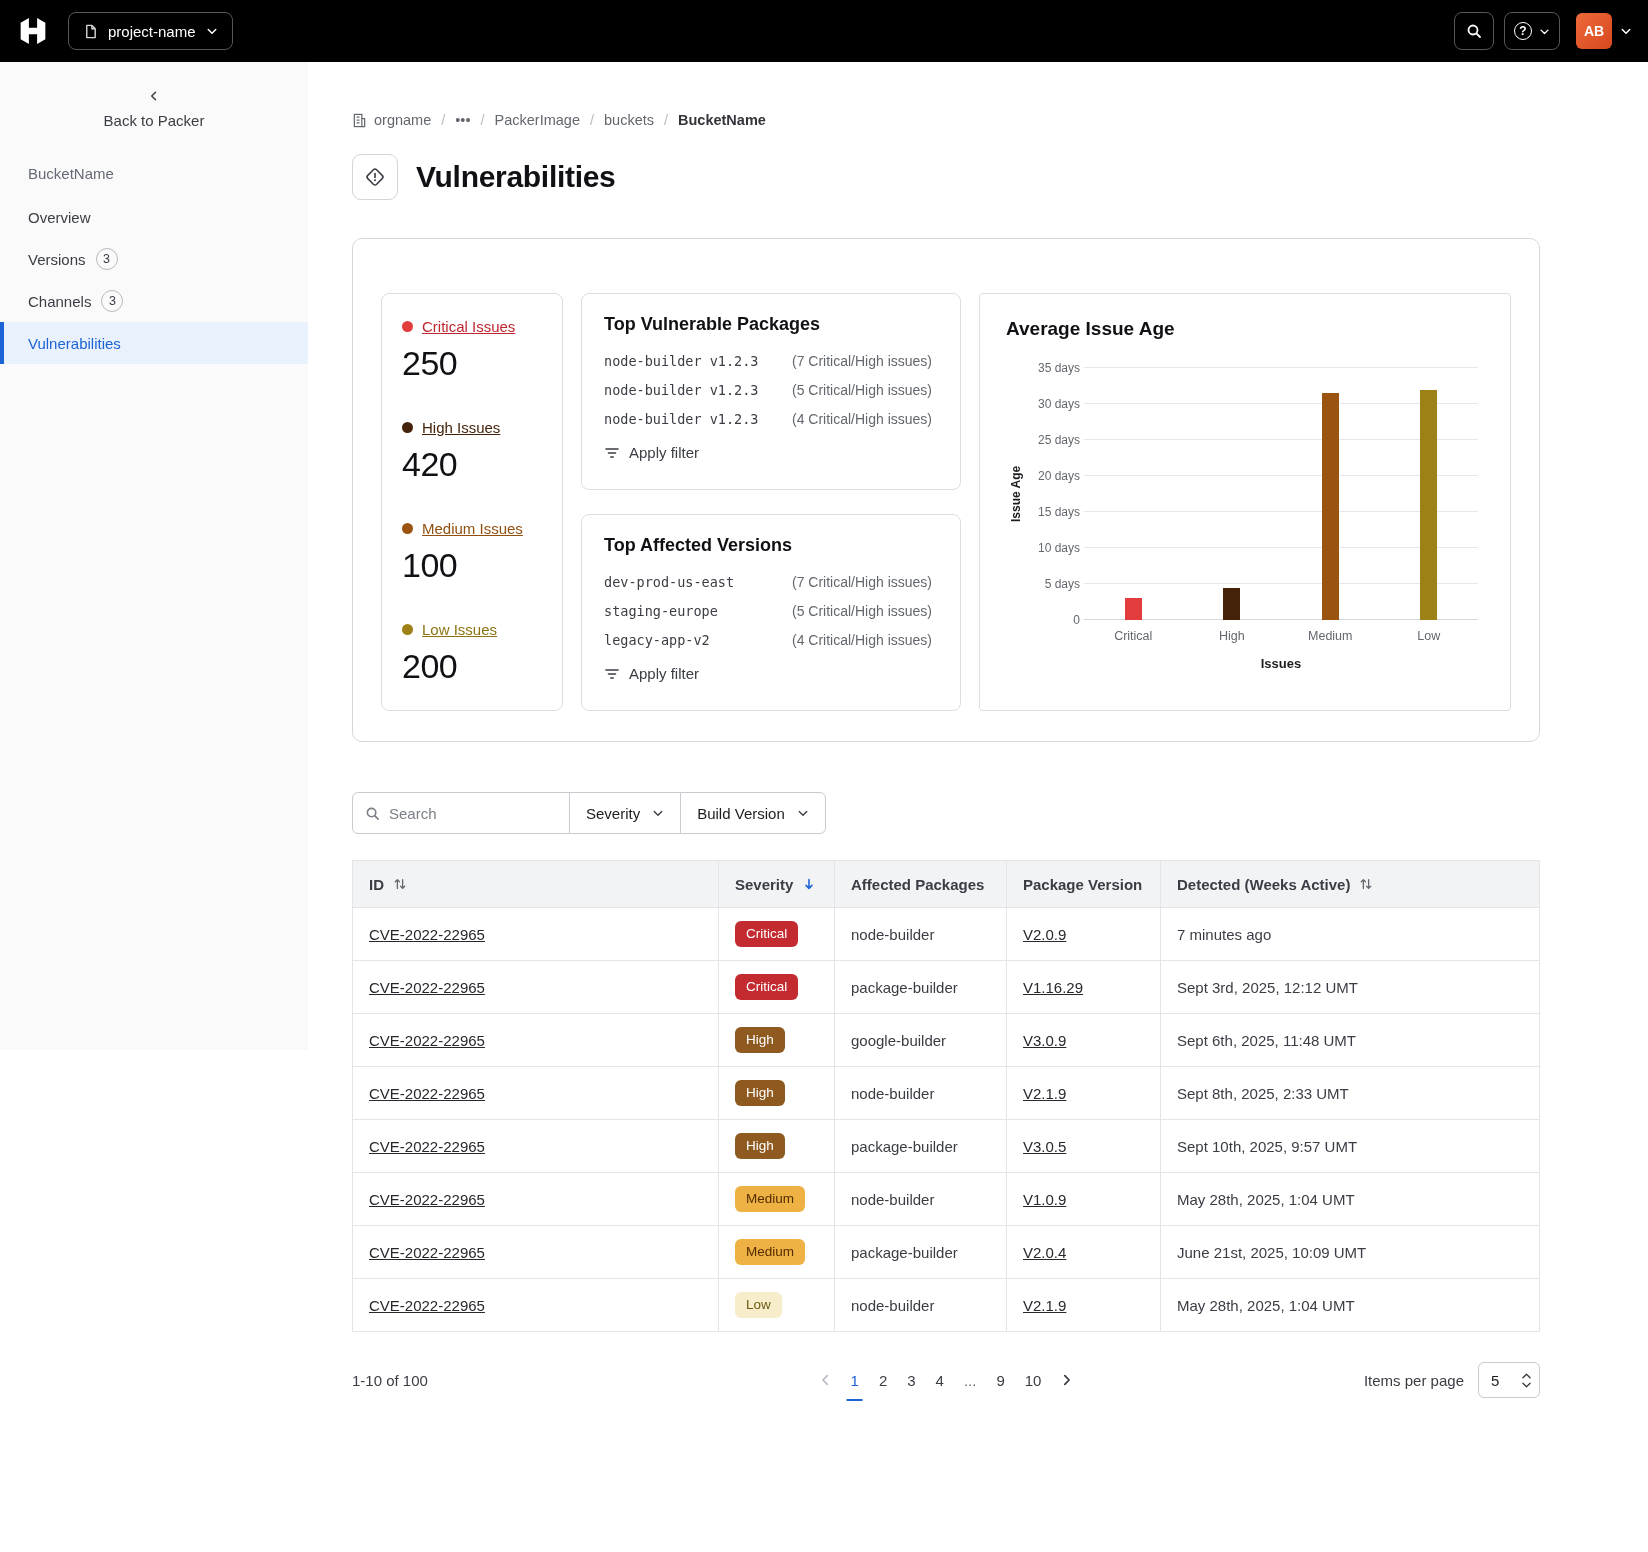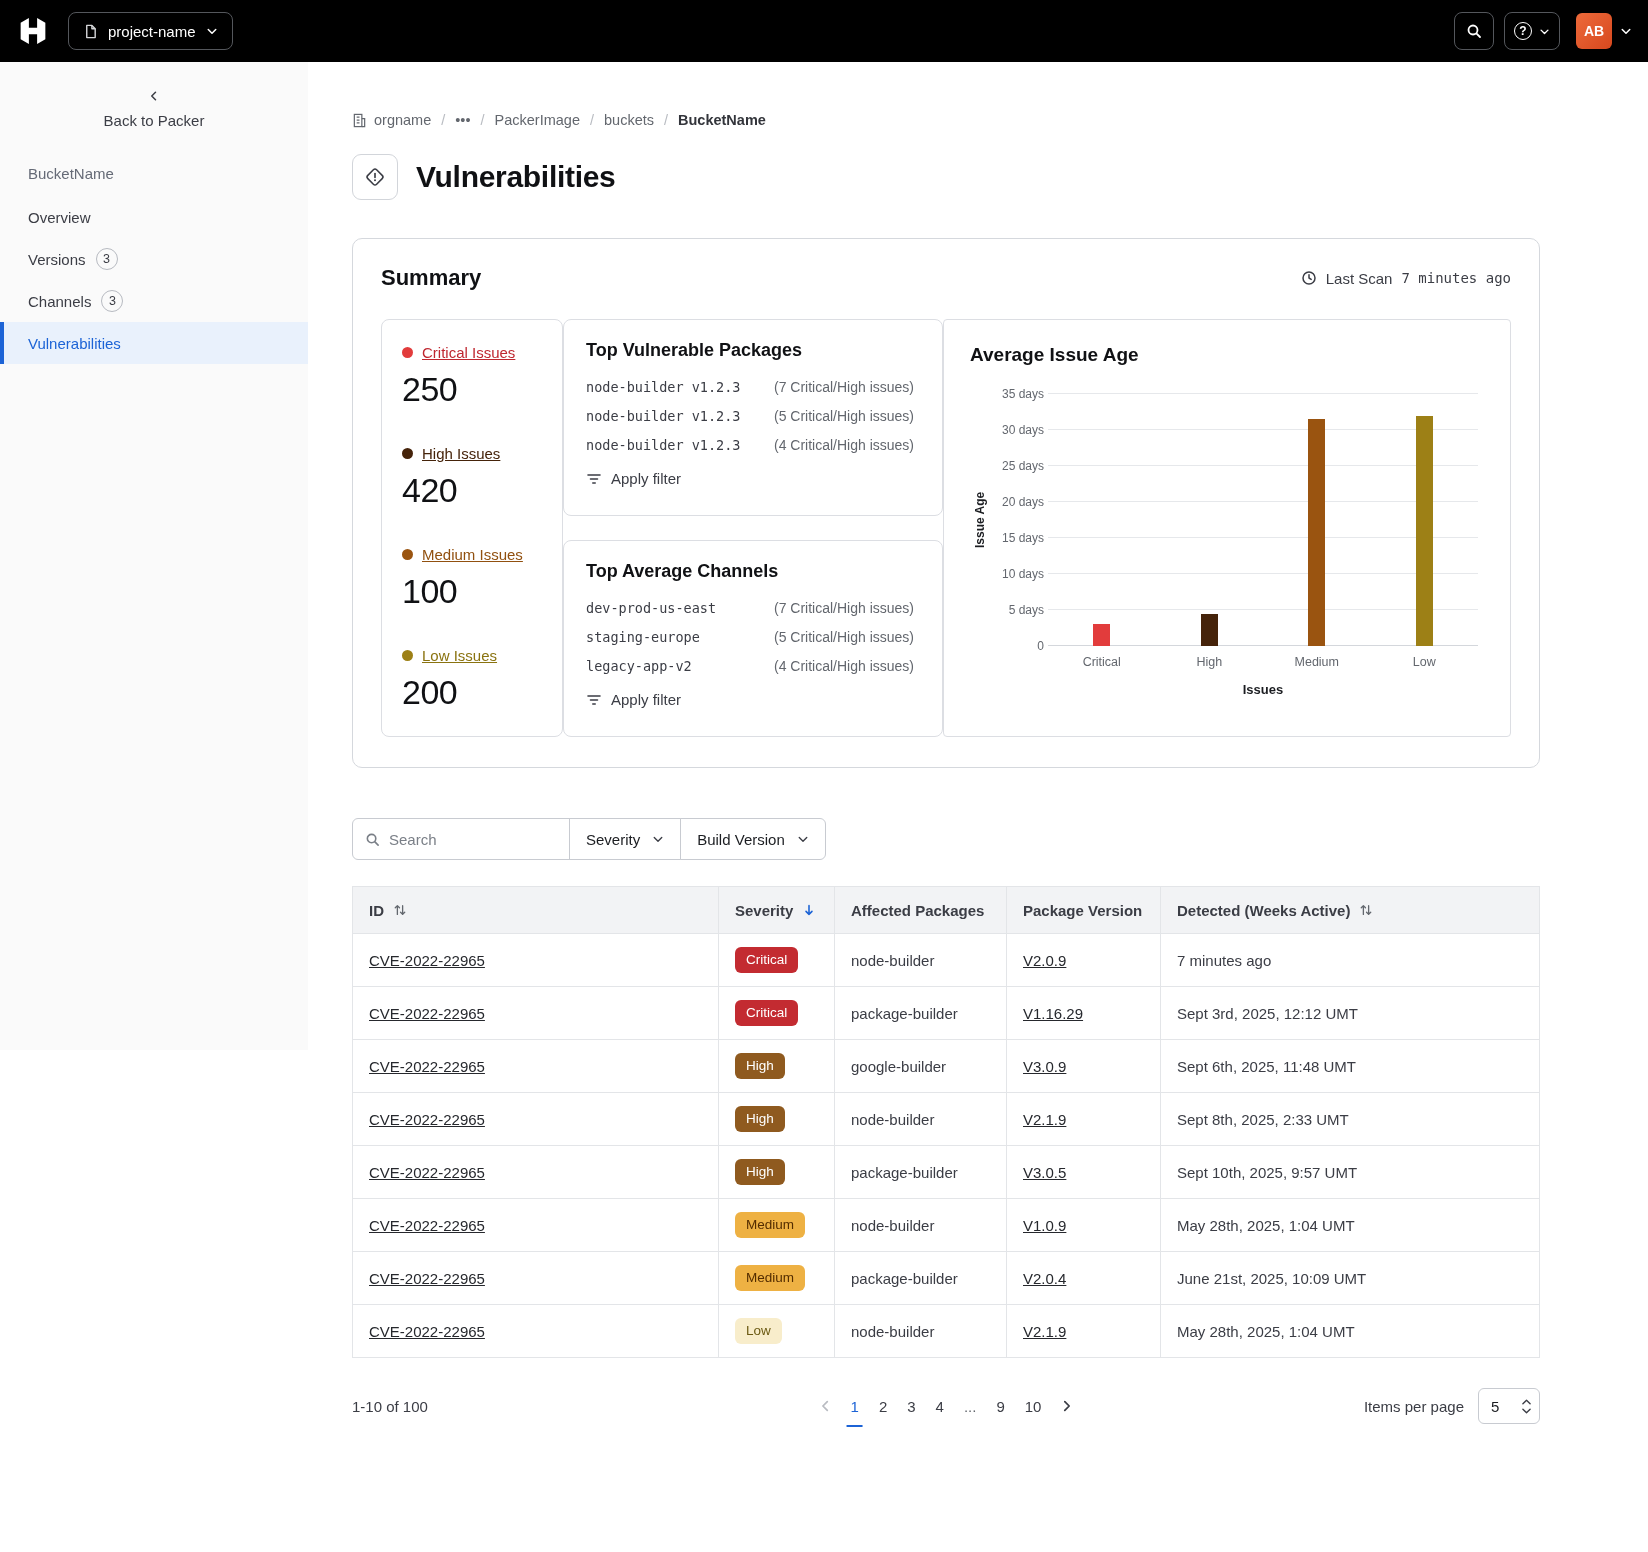--- a/index.html
+++ b/index.html
@@ -44,21 +44,21 @@
   .title-row { margin-top:26px; display:flex; align-items:center; gap:18px; }
   .title-icon { width:46px; height:46px; border:1px solid #d2d5da; border-radius:9px; display:flex; align-items:center; justify-content:center; }
   h1 { font-size:30px; font-weight:700; color:#101114; letter-spacing:-0.3px; }
 
   
   .card { margin-top:38px; border:1px solid #d5d8dd; border-radius:10px; padding:26px 28px 30px; }
   .summary-head { display:flex; justify-content:space-between; align-items:center; }
   .summary-title { font-size:22px; font-weight:700; color:#101114; }
   .last-scan { display:flex; align-items:center; gap:9px; font-size:15px; color:#3b3d45; }
   .mono { font-family:"DejaVu Sans Mono","Liberation Mono",monospace; font-size:14px; }
-  .summary-body { display:flex; gap:0; margin-top:28px; align-items:stretch; }
+  .summary-body { display:flex; gap:18px; margin-top:28px; align-items:stretch; }
 
   .sev-box { width:182px; flex-shrink:0; border:1px solid #dcdee3; border-radius:8px; padding:24px 20px; }
   .sev-item { margin-bottom:36px; }
   .sev-item:last-child { margin-bottom:0; }
   .sev-label-row { display:flex; align-items:center; gap:9px; }
   .dot { width:11px; height:11px; border-radius:50%; flex-shrink:0; }
   .sev-label { font-size:15px; font-weight:500; text-decoration:underline; cursor:pointer; }
   .sev-value { font-size:34px; color:#101114; margin-top:9px; letter-spacing:-0.5px; }
 
   .mid-col { width:380px; flex-shrink:0; display:flex; flex-direction:column; gap:24px; }
@@ -233,33 +233,20 @@
         <svg width="22" height="22" viewBox="0 0 24 24">
             <rect x="5.2" y="5.2" width="13.6" height="13.6" rx="2.5" transform="rotate(45 12 12)" fill="none" stroke="#3b3d45" stroke-width="1.7"></rect>
             <path d="M12 8.3v4.2" stroke="#3b3d45" stroke-width="1.8" stroke-linecap="round"></path>
             <circle cx="12" cy="15.5" r="1.1" fill="#3b3d45"></circle>
           </svg>
       </div>
       <h1>Vulnerabilities</h1>
     </div>
 
     <section class="card">
-      <div class="summary-head">
-        <div class="summary-title">Summary</div>
-        <div class="last-scan">
-          <span>
-            <svg width="16" height="16" viewBox="0 0 16 16">
-                <circle cx="8" cy="8" r="6" fill="none" stroke="currentColor" stroke-width="1.5"></circle>
-                <path d="M8 4.8V8l2.2 1.4" fill="none" stroke="currentColor" stroke-width="1.5" stroke-linecap="round" stroke-linejoin="round"></path>
-              </svg>
-          </span>
-          <span>Last Scan</span>
-          <span class="mono">7 minutes ago</span>
-        </div>
-      </div>
 
       <div class="summary-body">
         <div class="sev-box">
             <div class="sev-item">
        <div class="sev-label-row">
          <span class="dot" style="background:#e23c3c"></span>
          <a class="sev-label" style="color:#bf2730">Critical Issues</a>
        </div>
        <div class="sev-value">250</div>
      </div>
@@ -307,21 +294,21 @@
               <span>
                 <svg width="16" height="16" viewBox="0 0 16 16">
                     <path d="M2 4h12M4.5 8h7M6.8 12h2.4" stroke="currentColor" stroke-width="1.6" stroke-linecap="round"></path>
                   </svg>
               </span>
               <span>Apply filter</span>
             </div>
           </div>
 
           <div class="panel">
-            <div class="panel-title">Top Average Channels</div>
+            <div class="panel-title">Top Affected Versions</div>
             <div>
                 <div class="panel-row">
        <span class="name">dev-prod-us-east</span>
        <span class="info">(7 Critical/High issues)</span>
      </div>
                 <div class="panel-row">
        <span class="name">staging-europe</span>
        <span class="info">(5 Critical/High issues)</span>
      </div>
                 <div class="panel-row">

